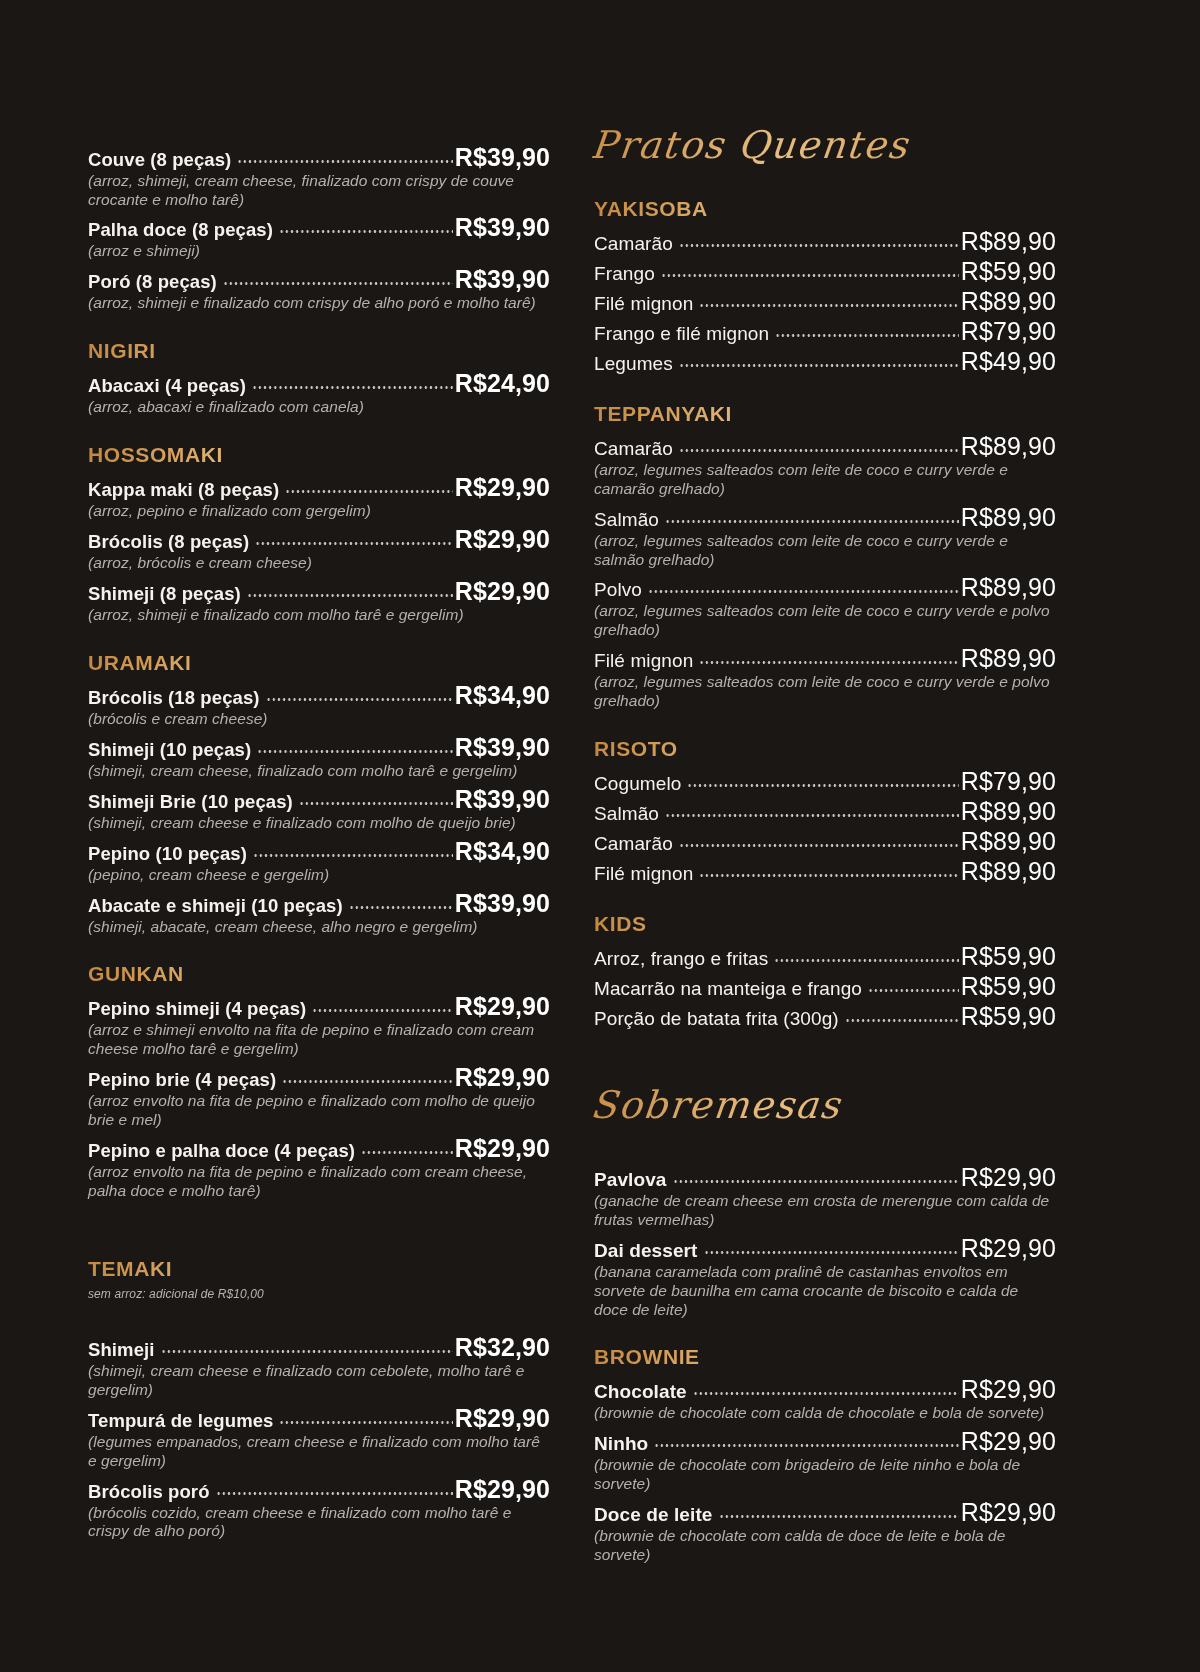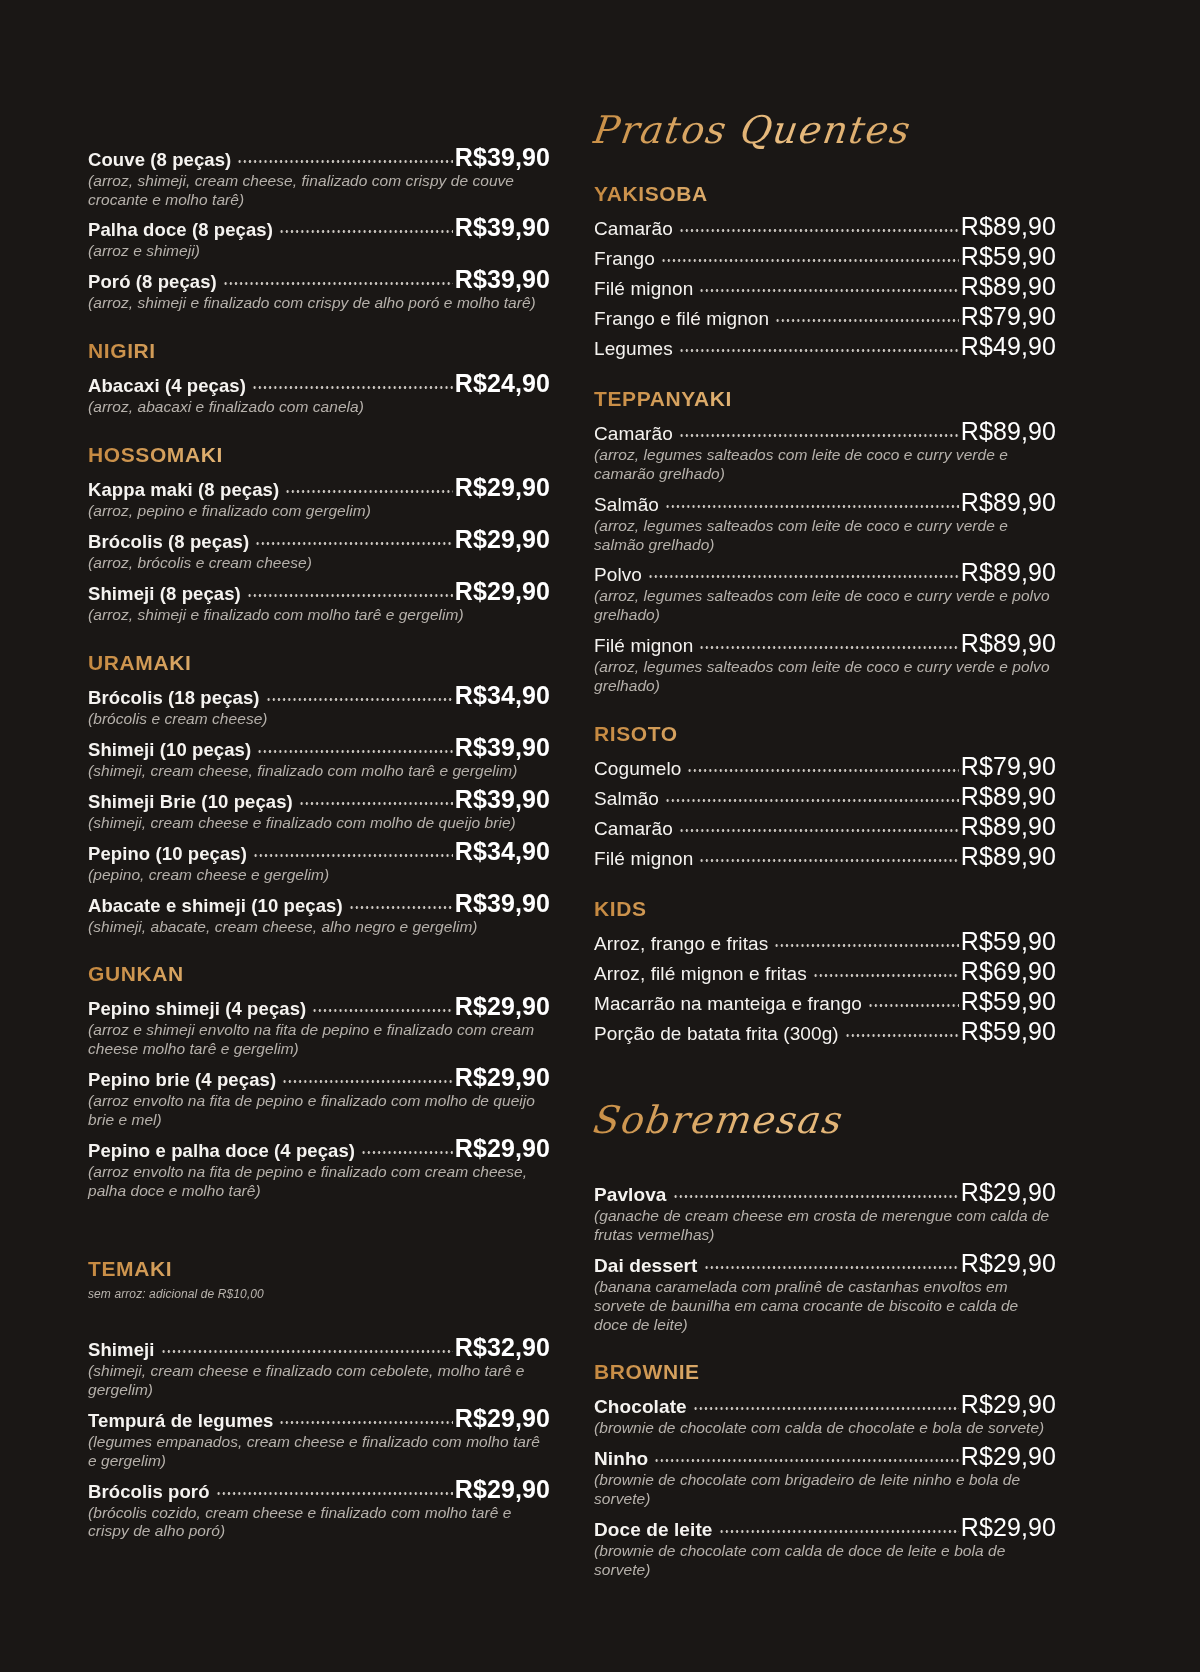--- a/index.html
+++ b/index.html
@@ -426,27 +426,20 @@
         <div class="section-head">KIDS</div>
         <div class="item row-tight">
           <div class="item-line">
             <span class="item-name">Arroz, frango e fritas</span>
             <span class="dots"></span>
             <span class="item-price">R$59,90</span>
           </div>
         </div>
         <div class="item row-tight">
           <div class="item-line">
-            <span class="item-name">Arroz, filé mignon e fritas</span>
-            <span class="dots"></span>
-            <span class="item-price">R$69,90</span>
-          </div>
-        </div>
-        <div class="item row-tight">
-          <div class="item-line">
             <span class="item-name">Macarrão na manteiga e frango</span>
             <span class="dots"></span>
             <span class="item-price">R$59,90</span>
           </div>
         </div>
         <div class="item row-tight">
           <div class="item-line">
             <span class="item-name">Porção de batata frita (300g)</span>
             <span class="dots"></span>
             <span class="item-price">R$59,90</span>

